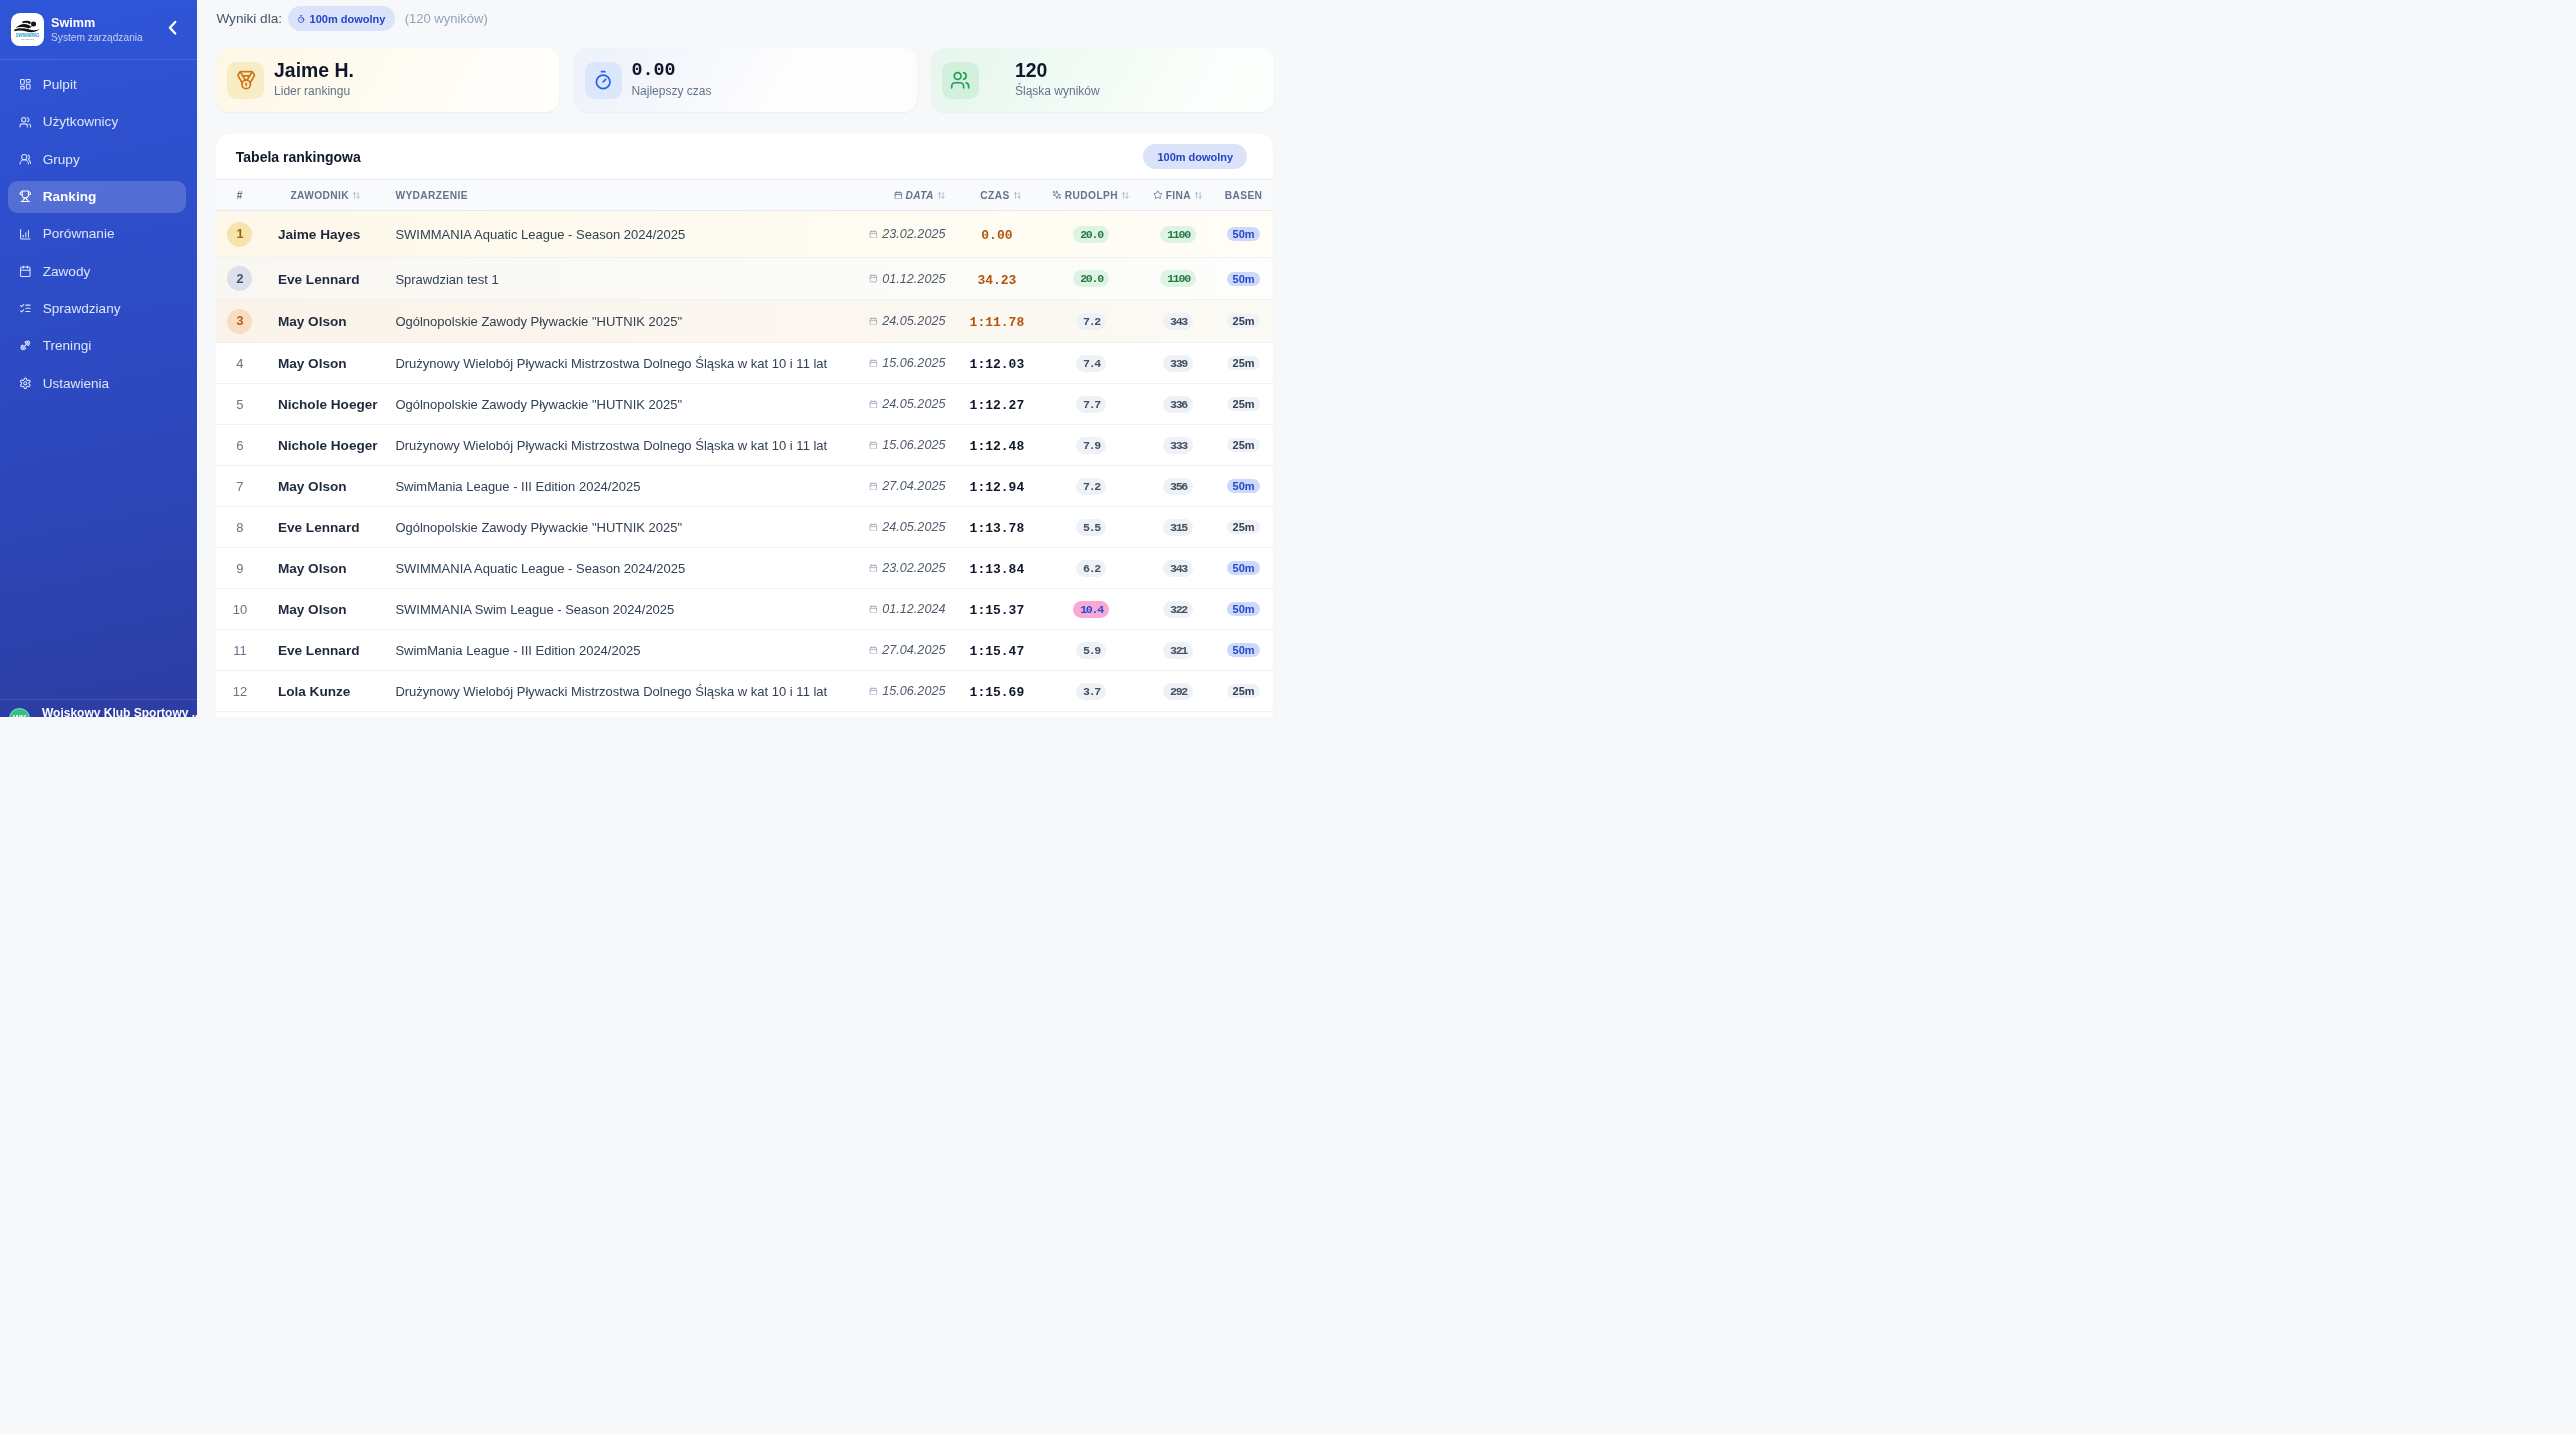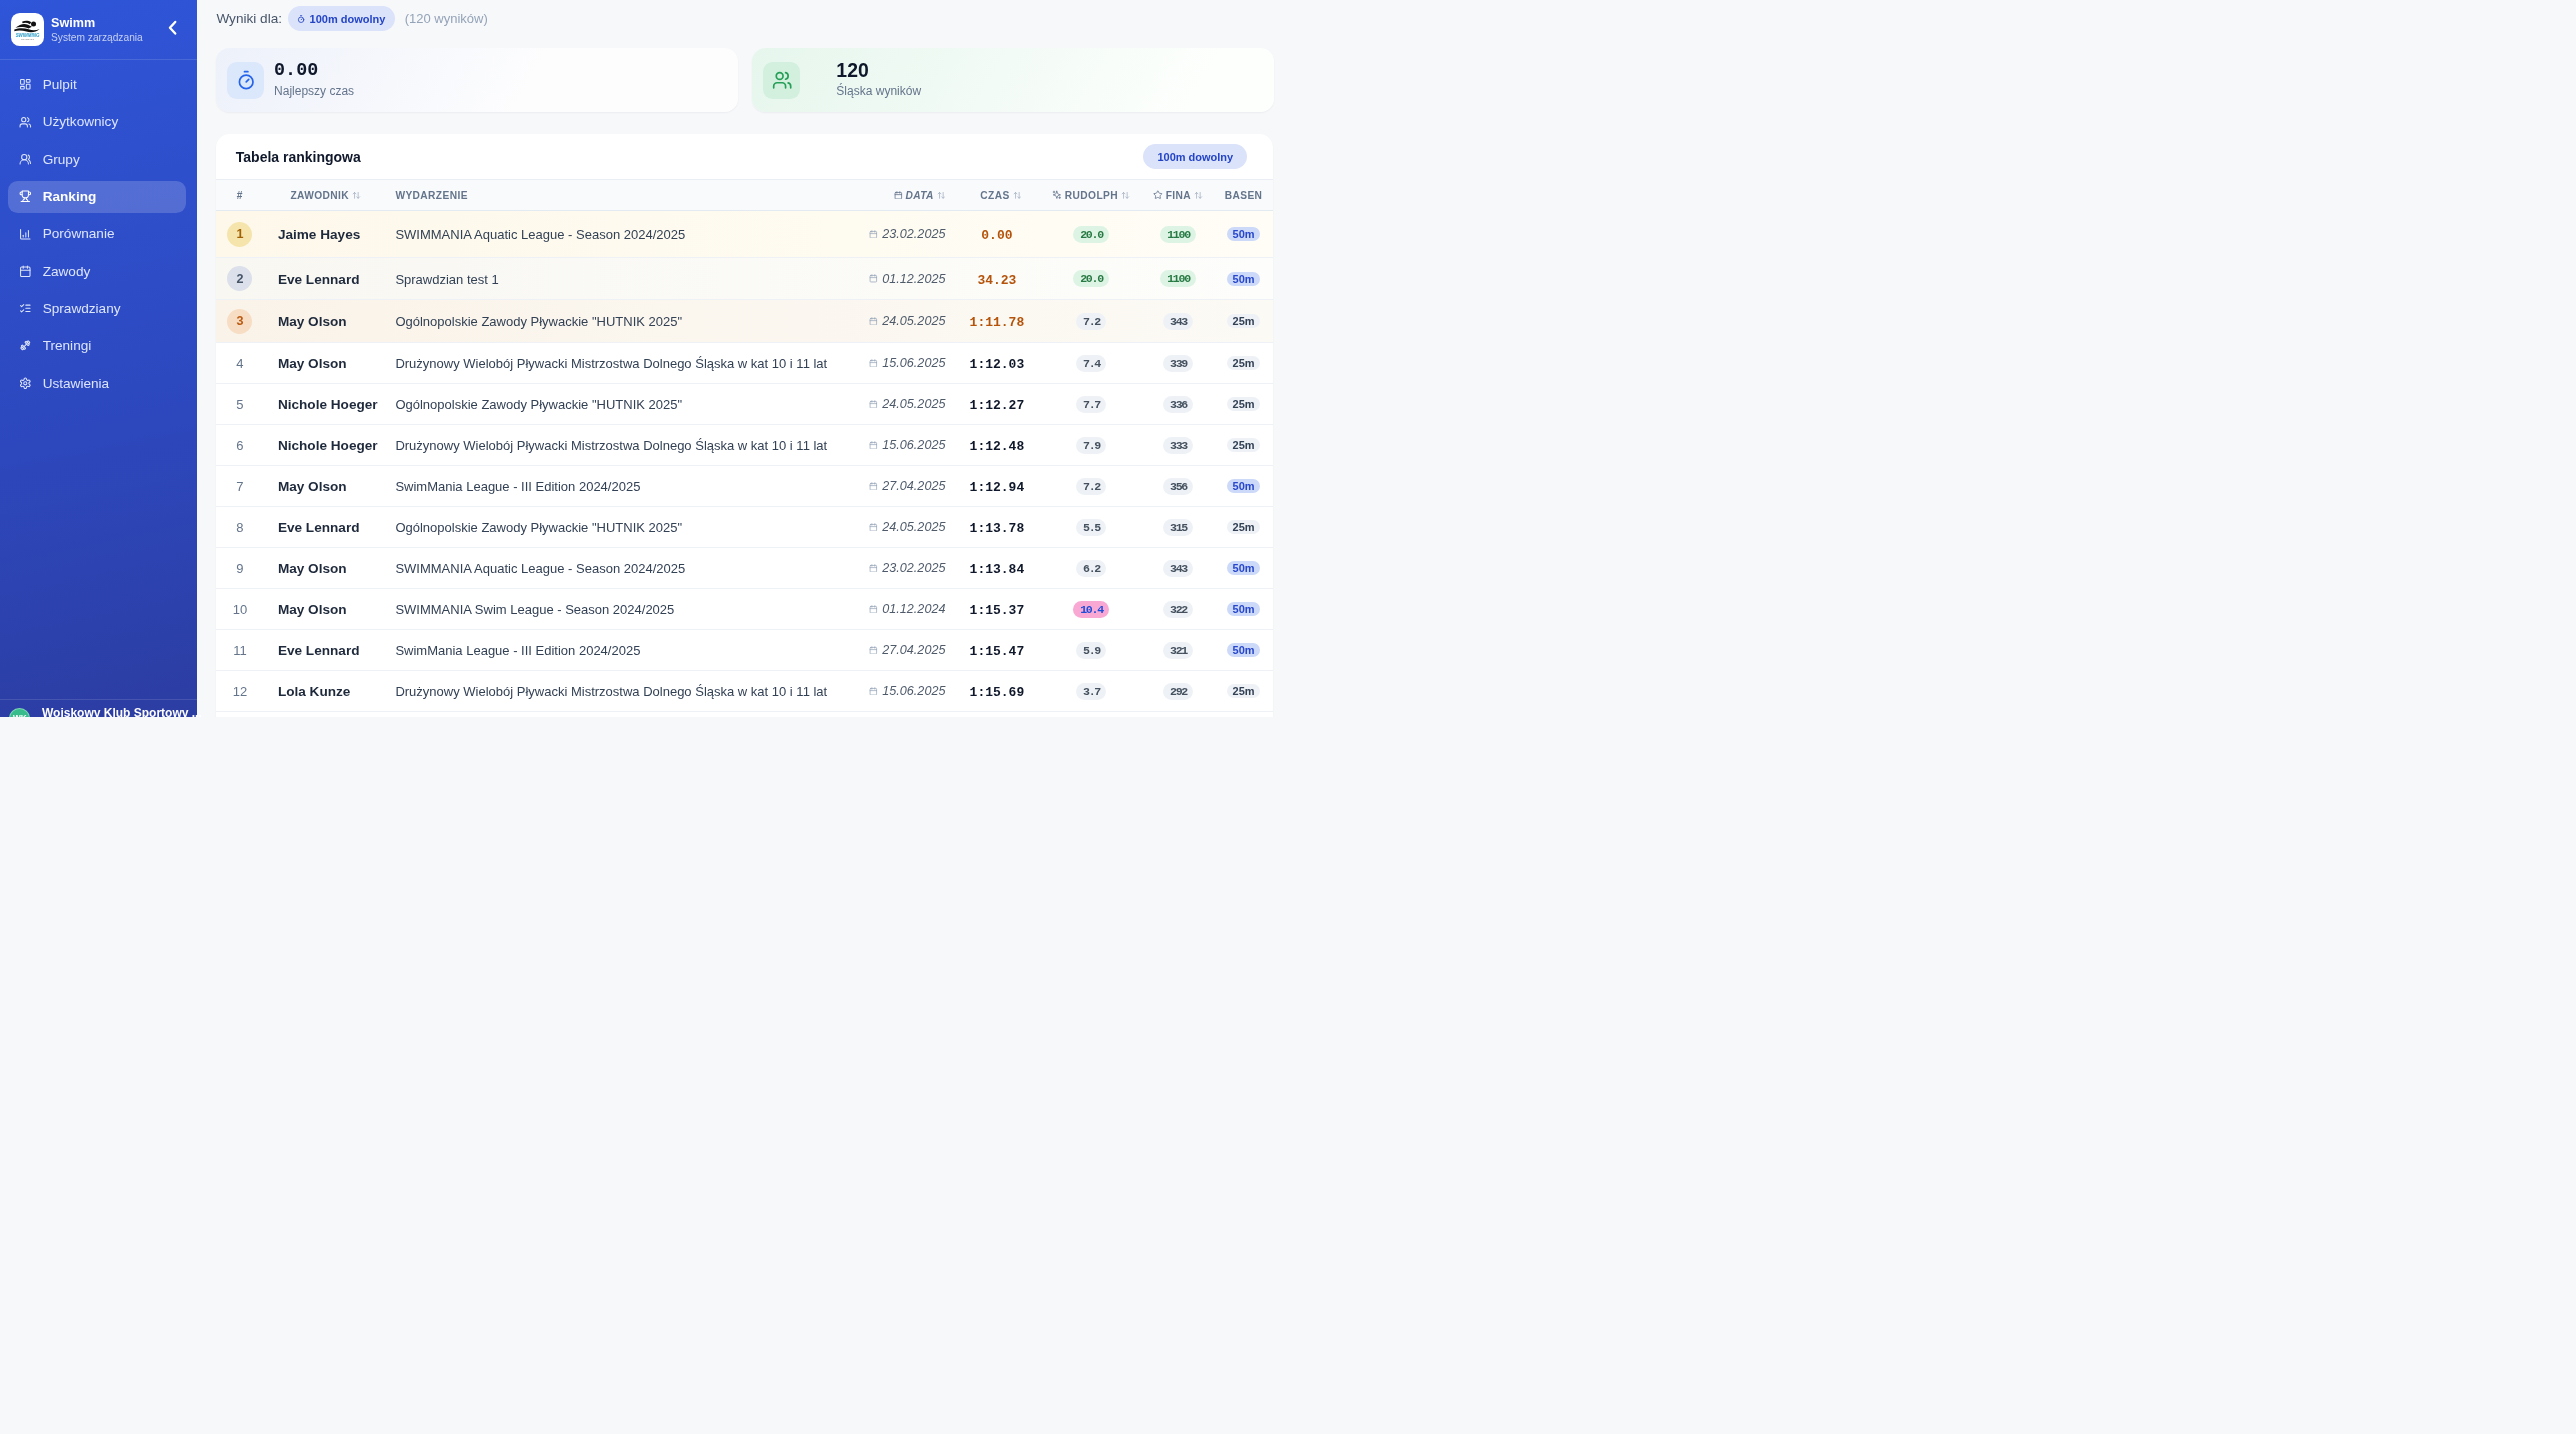--- a/index.html
+++ b/index.html
@@ -184,20 +184,36 @@
     <span class="tb-label">Wyniki dla:</span>
     <span class="tb-pill"><svg width="8.2" height="8.2" viewBox="0 0 24 24" fill="none" stroke="#2444c6" stroke-width="2.4" stroke-linecap="round" stroke-linejoin="round">
           <line x1="10" x2="14" y1="2" y2="2"></line>
           <line x1="12" x2="15" y1="14" y2="11"></line>
           <circle cx="12" cy="14" r="8"></circle>
         </svg>100m dowolny</span>
     <span class="tb-count">(120 wyników)</span>
   </div>
 
   <div class="cards">
+    <div class="card sc1">
+      <div class="ic">
+          <svg width="20.4" height="20.4" viewBox="0 0 24 24" fill="none" stroke="#ce7518" stroke-width="2" stroke-linecap="round" stroke-linejoin="round">
+            <path d="M7.21 15 2.66 7.14a2 2 0 0 1 .13-2.2L4.4 2.8A2 2 0 0 1 6 2h12a2 2 0 0 1 1.6.8l1.6 2.14a2 2 0 0 1 .14 2.2L16.79 15"></path>
+            <path d="M11 12 5.12 2.2"></path>
+            <path d="m13 12 5.88-9.8"></path>
+            <path d="M8 7h8"></path>
+            <circle cx="12" cy="17" r="5"></circle>
+            <path d="M12 18v-2h-.5"></path>
+          </svg>
+        </div>
+      <div>
+          <h3>Jaime H.</h3>
+          <p>Lider rankingu</p>
+        </div>
+    </div>
     <div class="card sc2">
       <div class="ic">
           <svg width="20.4" height="20.4" viewBox="0 0 24 24" fill="none" stroke="#2563eb" stroke-width="2" stroke-linecap="round" stroke-linejoin="round">
             <line x1="10" x2="14" y1="2" y2="2"></line>
             <line x1="12" x2="15" y1="14" y2="11"></line>
             <circle cx="12" cy="14" r="8"></circle>
           </svg>
         </div>
       <div>
           <h3 class="mono" style="font-size:18.4px">0.00</h3>

